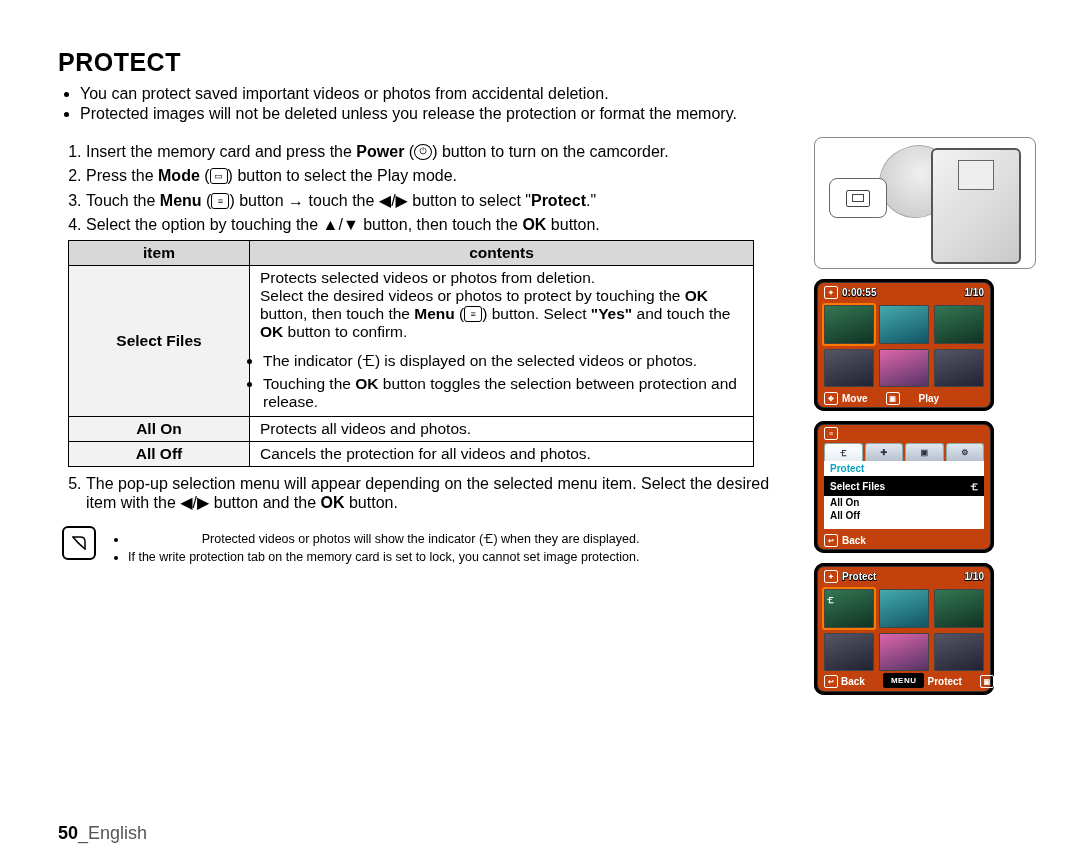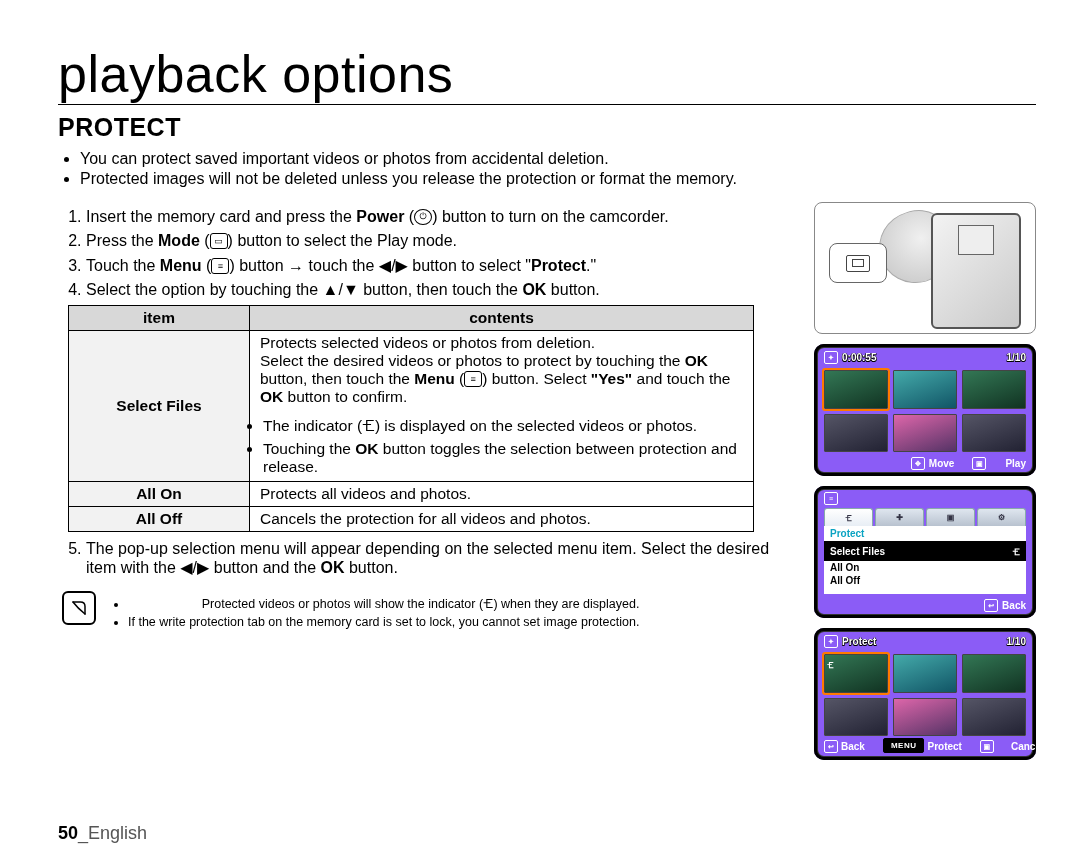--- a/index.html
+++ b/index.html
@@ -109,28 +109,28 @@
   }
   .diag .hand {
     position:absolute; left:64px; top:8px; width:72px; height:70px;
     background:radial-gradient(ellipse at 60% 40%, #f0f0f0 0%, #ccc 80%);
     border-radius:50% 45% 50% 50%; transform:rotate(-16deg);
     border:1px solid #aaa;
   }
 
   
   .screen {
-    width:222px; height:132px; background:#8b5cf6; border-radius:10px;
+    width:180px; height:132px; background:#c2410c; border-radius:10px;
     position:relative; color:#fff; font-size:10px; font-weight:700;
     box-shadow:inset 0 0 0 3px #000, inset 0 0 0 4px #333;
     overflow:hidden;
   }
   .screen .row { position:absolute; display:flex; align-items:center; gap:6px;}
   .screen .top { top:7px; left:10px; right:10px; justify-content:space-between;}
-  .screen .bottom { bottom:6px; left:10px; right:10px; justify-content:flex-end; gap:18px;}
+  .screen .bottom { bottom:6px; left:10px; right:10px; justify-content:flex-start; gap:18px;}
   .screen .bottom.three { justify-content:space-between;}
   .thumb-grid {
     position:absolute; top:26px; left:10px; right:10px; bottom:24px;
     display:grid; grid-template-columns:repeat(3,1fr); grid-template-rows:repeat(2,1fr);
     gap:5px;
   }
   .thumb { border:1px solid #444; background:linear-gradient(160deg,#375,#132); border-radius:1px;}
   .thumb.sel { outline:2px solid #ff7a00; }
   .thumb.blue { background:linear-gradient(160deg,#4aa,#156); }
   .thumb.pink { background:linear-gradient(160deg,#d6a,#536); }
@@ -164,21 +164,20 @@
     position:absolute; left:58px; bottom:22px; font-size:18px; color:#000;
   }
   .footer b { font-weight:700; }
   .footer span.rest { color:#555; }
 </style>
 </head>
 <body>
 
 <div class="page">
 
-  <h1 class="chapter">playback options</h1>
   <h2 class="section-heading">PROTECT</h2>
 
   <ul class="bullets">
     <li>You can protect saved important videos or photos from accidental deletion.</li>
     <li>Protected images will not be deleted unless you release the protection or format the memory.</li>
   </ul>
 
   <div class="two-col">
     <div class="col-text">
 

